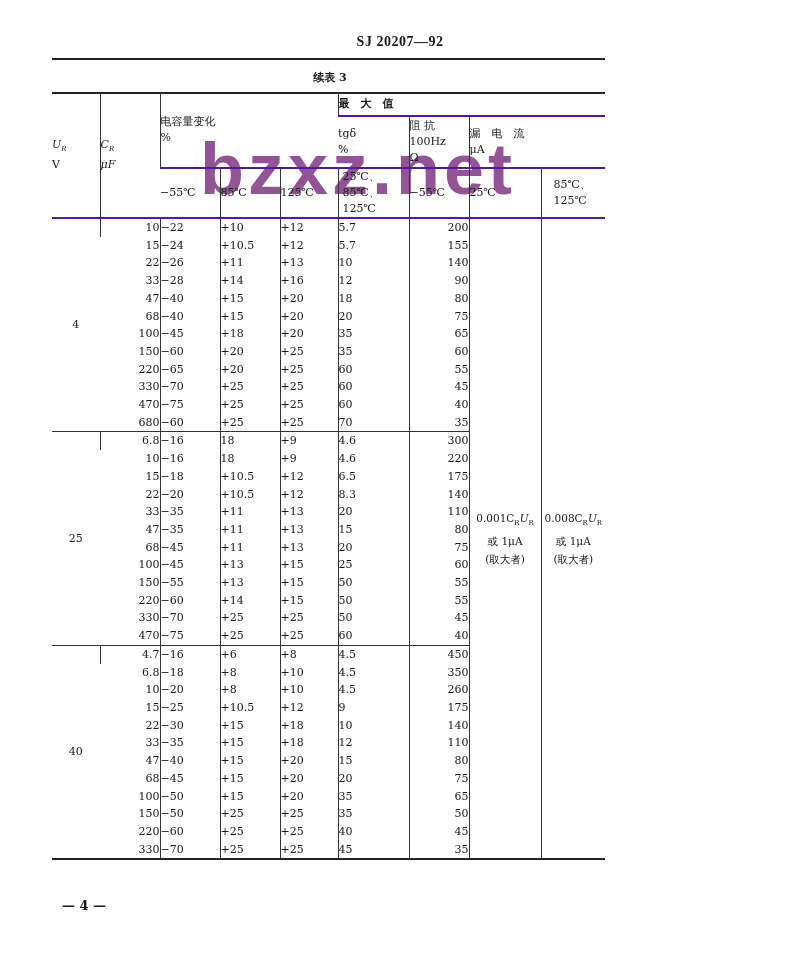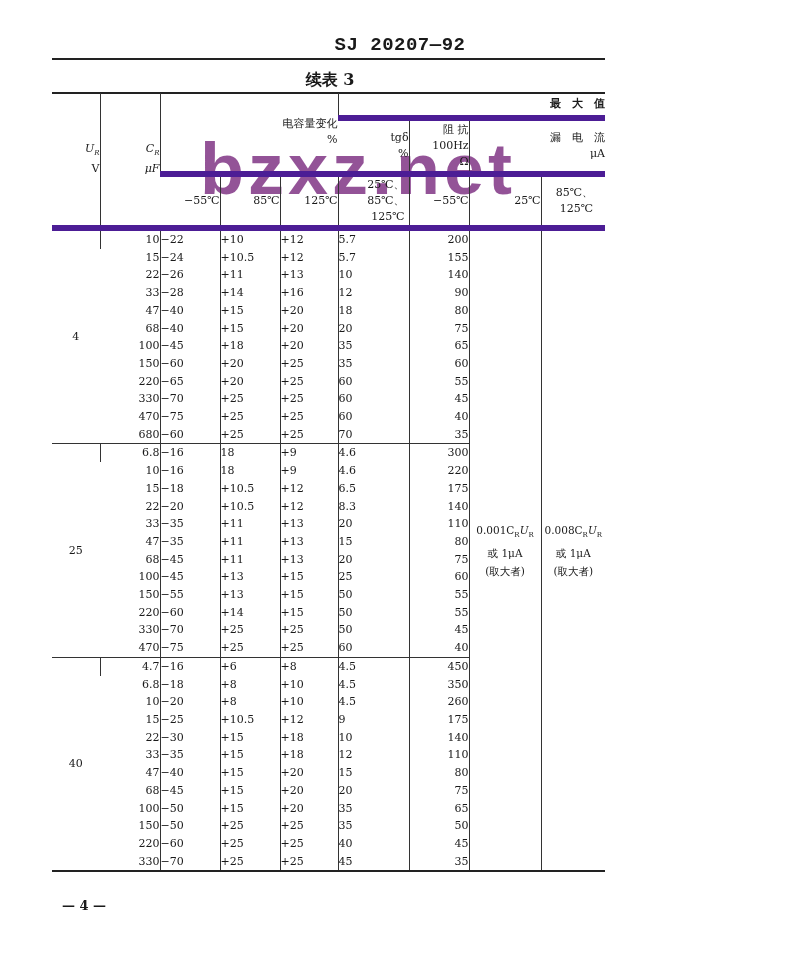--- a/index.html
+++ b/index.html
@@ -1,28 +1,28 @@
 <!DOCTYPE html>
 <html><head>
 <meta charset="utf-8">
 <style>
   html, body { margin:0; padding:0; background:#ffffff; }
   body { width:800px; height:965px; position:relative; overflow:hidden;
          font-family:"DejaVu Serif","Liberation Serif",serif; color:#1a1a1a; }
   .std-code { position:absolute; top:34px; left:0; width:800px; text-align:center;
-              font-family:Liberation Mono, monospace; font-weight:bold; font-size:19px; letter-spacing:0.5px; }
+              font-family:Liberation Serif, serif; font-weight:bold; font-size:14px; letter-spacing:0.5px; }
   .rule { position:absolute; left:52px; width:553px; background:#222; }
-  .table-title { position:absolute; top:70px; left:0; width:660px; text-align:center; font-weight:bold; font-size:16px; }
+  .table-title { position:absolute; top:70px; left:0; width:660px; text-align:center; font-weight:bold; font-size:11px; }
   .watermark { position:absolute; top:128px; left:200px; font-family:"Liberation Sans","DejaVu Sans",sans-serif;
                font-weight:bold; font-size:72px; color:#701a75; letter-spacing:4px; opacity:0.75; z-index:0; }
   table.spec { position:absolute; top:93px; left:52px; width:553px; border-collapse:collapse; z-index:1;
                font-size:11px; table-layout:fixed; }
   table.spec td, table.spec th { border-left:1px solid #333; padding:0; font-weight:normal; }
   table.spec tr > :first-child { border-left:none; }
-  thead th { border-bottom:6px solid #4c1d95; text-align:right; line-height:16px; }
+  thead th { border-bottom:2px solid #4c1d95; text-align:left; line-height:16px; }
   thead tr.h1 th { height:22px; }
   thead tr.h2 th { height:50px; }
   thead tr.h3 th { height:44px; }
   .ur-head, .cr-head { font-style:italic; }
   tbody td { height:17.7px; line-height:17.7px; }
   tbody tr.group-end td { border-bottom:1px solid #333; }
   tbody tr.last td { border-bottom:2px solid #222; }
   td.ur { text-align:center; vertical-align:middle; }
   td.cr { text-align:right; padding-right:10px; }
   td.c55 { text-align:left; padding-left:22px; }

